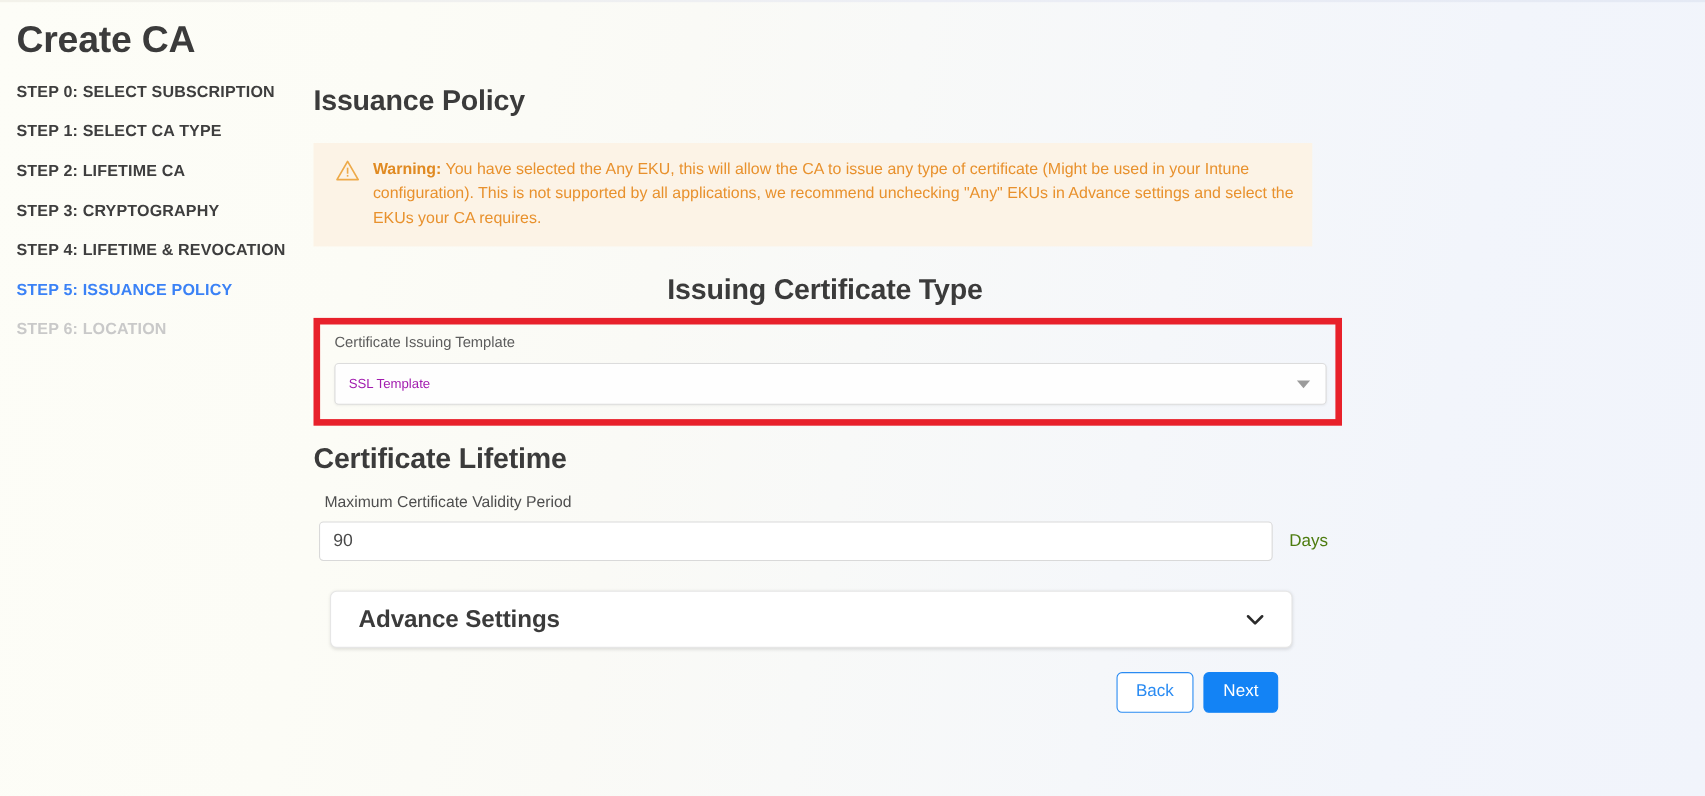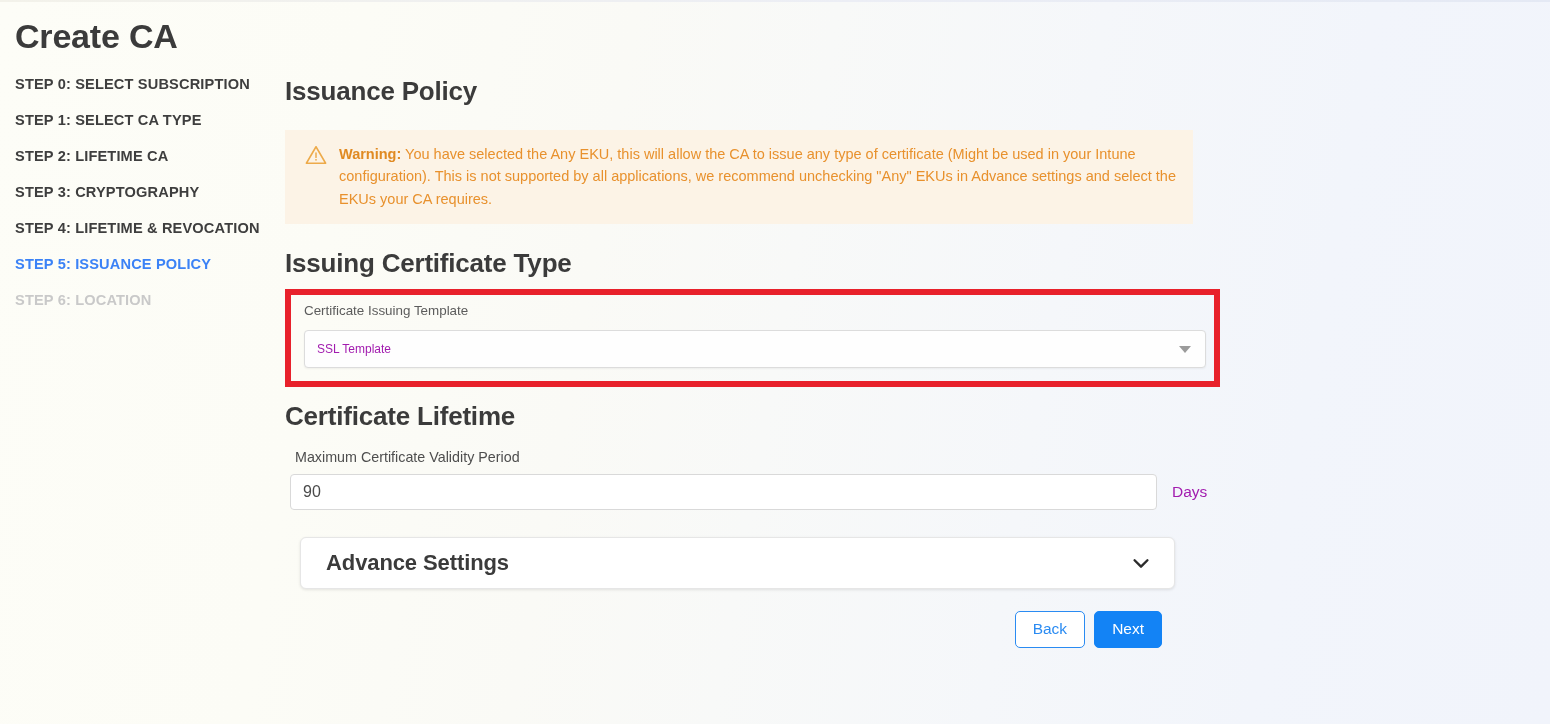--- a/index.html
+++ b/index.html
@@ -67,21 +67,21 @@
     width: 930px;
   }
   .h2 {
     font-size: 26px;
     font-weight: bold;
     color: #3b3b3b;
     letter-spacing: -0.2px;
     margin: 0;
   }
   .h2.issuance { padding-top: 76px; }
-  .h2.issuing-type { padding-top: 0; margin-top: 0; }
+  .h2.issuing-type { padding-top: 0; margin-top: 0; text-align: center; }
   .h2.lifetime { }
 
   
   .alert {
     margin-top: 23px;
     background: #fcf3e6;
     padding: 13px 14px 14px 14px;
     display: flex;
     align-items: flex-start;
     width: 908px;
@@ -162,21 +162,21 @@
     border: 1px solid #d9d9d9;
     border-radius: 4px;
     font-size: 16px;
     color: #4a4a4a;
     padding: 0 12px;
     font-family: "Liberation Sans", sans-serif;
     outline: none;
   }
   .days-label {
     font-size: 15.5px;
-    color: #a21caf;
+    color: #4d7c0f;
     margin-left: 15px;
     text-align: center;
   }
 
   
   .advance-panel {
     margin-top: 27px;
     margin-left: 15px;
     width: 875px;
     height: 52px;

